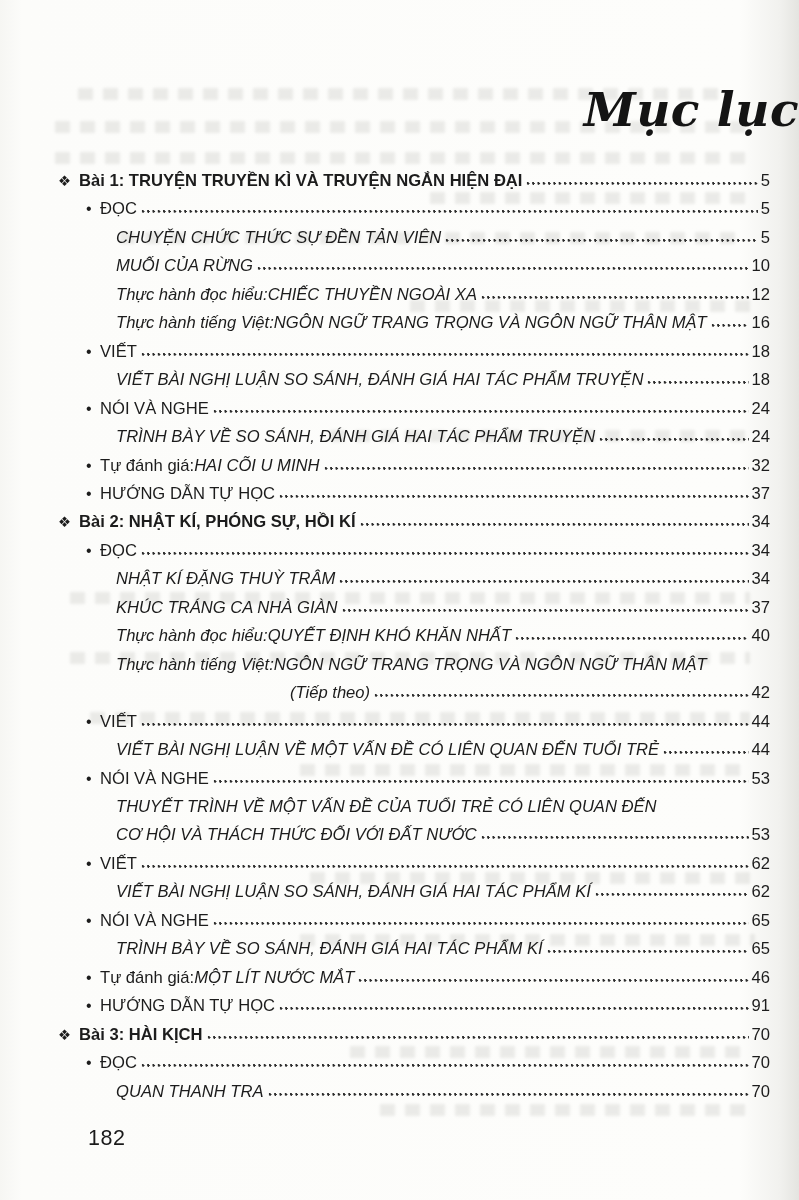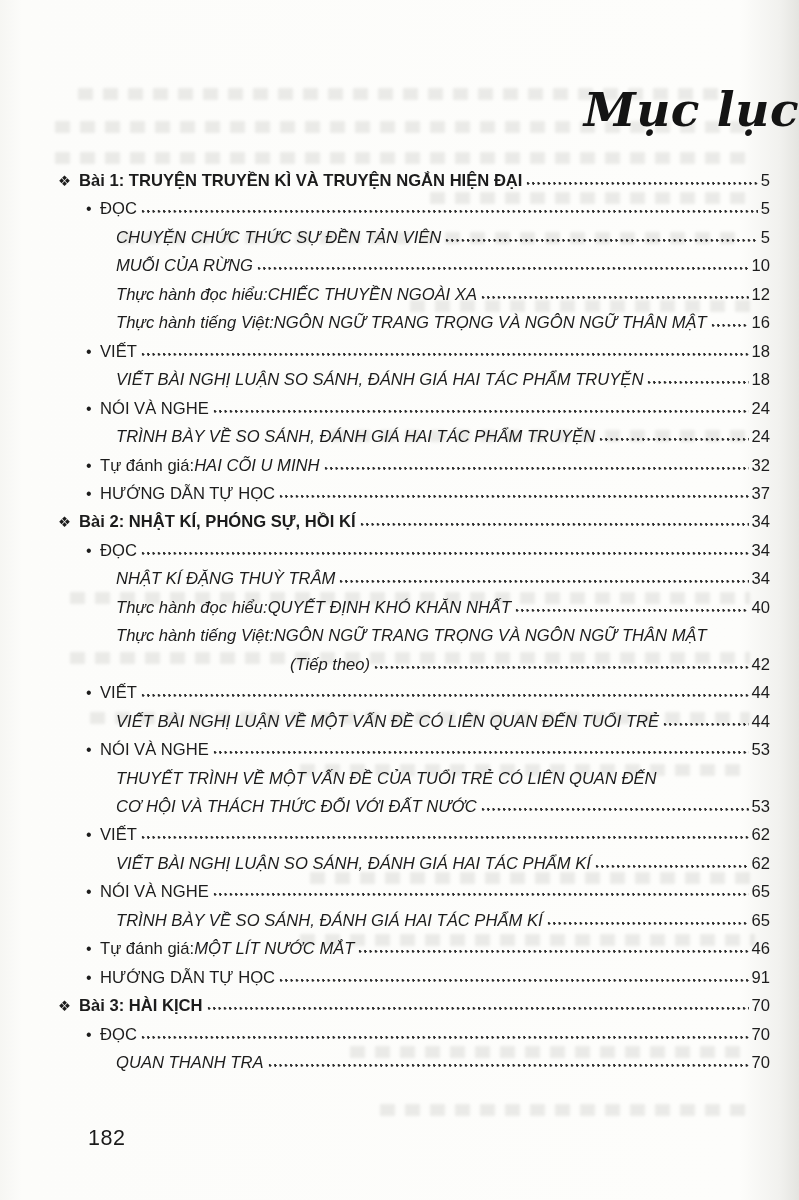--- a/index.html
+++ b/index.html
@@ -159,20 +159,25 @@
         <span class="lbl">ĐỌC</span>
         <span class="leader"></span>
         <span class="pg">34</span>
       </div>
       <div class="row sub">
         <span class="lbl it">NHẬT KÍ ĐẶNG THUỲ TRÂM</span>
         <span class="leader"></span>
         <span class="pg">34</span>
       </div>
       <div class="row sub">
+        <span class="lbl it">KHÚC TRÁNG CA NHÀ GIÀN </span>
+        <span class="leader"></span>
+        <span class="pg">37</span>
+      </div>
+      <div class="row sub">
         <span class="lbl it">Thực hành đọc hiểu: </span>
         <span class="lbl it">QUYẾT ĐỊNH KHÓ KHĂN NHẤT</span>
         <span class="leader"></span>
         <span class="pg">40</span>
       </div>
       <div class="row sub">
         <span class="lbl it">Thực hành tiếng Việt: </span>
         <span class="lbl it">NGÔN NGỮ TRANG TRỌNG VÀ NGÔN NGỮ THÂN MẬT</span>
       </div>
       <div class="row cont">

